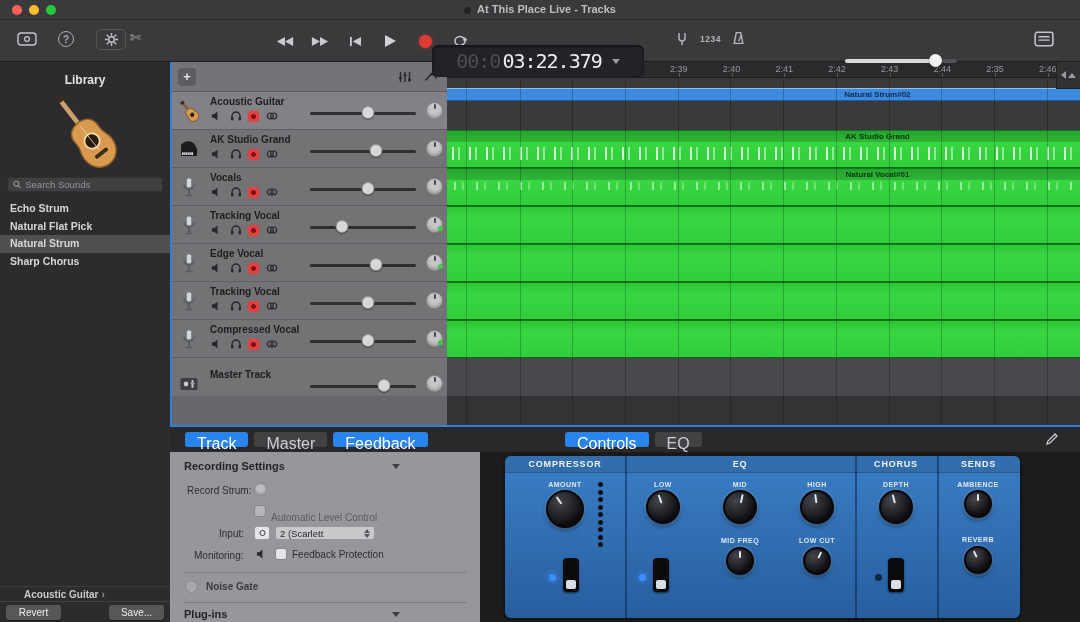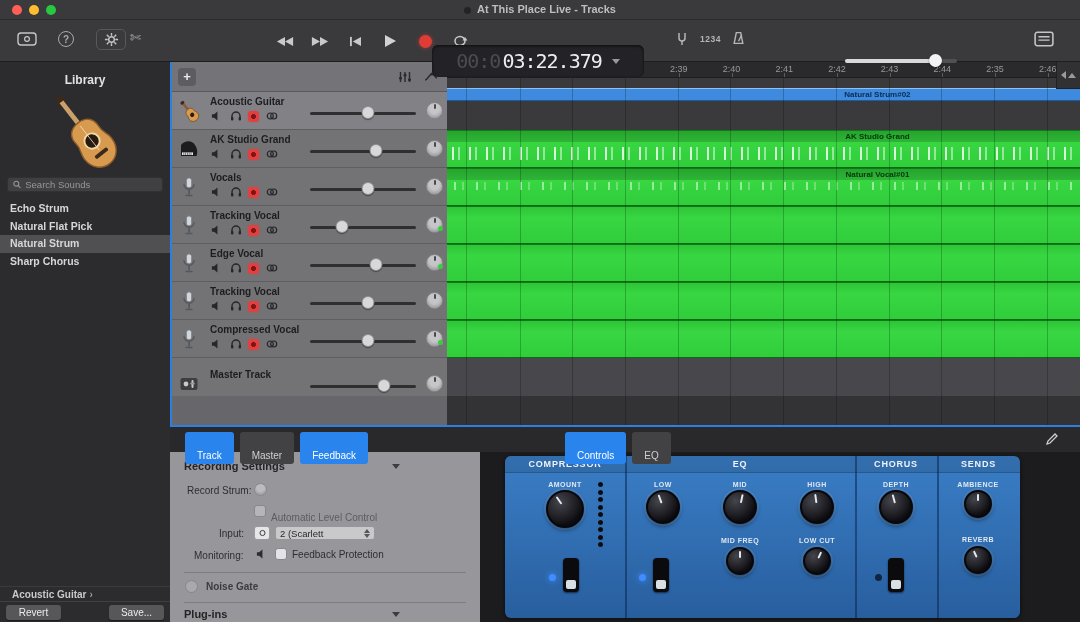--- a/index.html
+++ b/index.html
@@ -36,21 +36,21 @@
   
   .sidebar{position:absolute;left:0;top:62px;width:170px;height:560px;background:#2c2c2e;z-index:20}
   .lib-title{position:absolute;left:0;right:0;top:11px;text-align:center;font-size:12px;font-weight:bold;color:#e2e2e4}
   .lib-art{position:absolute;left:50%;top:26px;transform:translateX(-50%)}
   .lib-search{position:absolute;left:7px;top:115px;width:156px;height:15px;background:#404043;border:1px solid #313134;border-radius:3px;display:flex;align-items:center;padding:0 5px;gap:4px}
   .lib-search input{background:transparent;border:none;outline:none;color:#cfcfd2;font-size:9.5px;width:100%;font-family:"Liberation Sans",sans-serif}
   .lib-search input::placeholder{color:#97979b}
   .lib-list{position:absolute;left:0;top:138px;width:170px}
   .lib-item{height:17.6px;line-height:17.6px;padding-left:10px;font-size:10.5px;font-weight:bold;color:#d6d6d8;white-space:nowrap}
   .lib-item.sel{background:#505053}
-  .lib-footer{position:absolute;left:0;top:524px;width:170px;height:15px;border-top:1px solid #3b3b3e;font-size:10px;font-weight:bold;color:#c9c9cc;padding-left:12px;line-height:15px}
+  .lib-footer{position:absolute;left:0;top:524px;width:170px;height:15px;border-top:1px solid #3b3b3e;font-size:10px;font-weight:bold;color:#c9c9cc;padding-left:24px;line-height:15px}
   .lib-footer .chev{color:#9a9a9e;margin-left:3px}
   .lib-btnbar{position:absolute;left:0;top:539px;width:170px;height:21px;background:#2c2c2e;border-top:1px solid #404043;display:flex;align-items:center;justify-content:space-between;padding:0 6px}
   .lib-btn{width:55px;height:15px;background:#57575a;border-radius:3px;color:#ececee;font-size:10px;text-align:center;line-height:15px;box-shadow:0 1px 1px rgba(0,0,0,.4)}
 
   
   .track-panel{position:absolute;left:170px;top:62px;width:277px;height:365px;background:#737376;z-index:10;overflow:hidden}
   .tp-head{position:absolute;left:0;top:0;width:277px;height:30px;background:#747478;border-bottom:1px solid #5a5a5e}
   .add-track{position:absolute;left:8px;top:6px;width:18px;height:18px;background:#5d5d61;border-radius:4px;color:#ebebee;font-size:13px;font-weight:bold;text-align:center;line-height:17px}
   .tp-tool{position:absolute;top:7px;width:20px;height:16px;display:flex;align-items:center;justify-content:center}
   .track-row{position:absolute;left:0;width:277px;height:38px;background:#737376;border-bottom:1px solid #5e5e62}
@@ -90,21 +90,21 @@
   .corner-widget{position:absolute;right:0;top:0;width:24px;height:27px;background:#313134;border-left:1px solid #222;border-bottom:1px solid #222;z-index:7;display:flex;align-items:center;justify-content:center;gap:2px}
   .tri-l{width:0;height:0;border-top:4px solid transparent;border-bottom:4px solid transparent;border-right:5px solid #9a9a9e}
   .tri-u{width:0;height:0;border-left:4px solid transparent;border-right:4px solid transparent;border-bottom:5px solid #9a9a9e}
   .ws-border-left{position:absolute;left:170px;top:62px;width:2px;height:365px;background:#2e7fe0;z-index:25}
   .ws-border-bottom{position:absolute;left:170px;top:425px;width:910px;height:2px;background:#2e7fe0;z-index:25}
 
   
   .tabbar{position:absolute;left:170px;top:427px;width:910px;height:25px;background:#29292b;z-index:20}
   .tabs-left{position:absolute;left:15px;top:5px;display:flex;gap:6px}
   .tabs-center{position:absolute;left:395px;top:5px;display:flex;gap:6px}
-  .pill{height:29px;line-height:15px;padding:16px 12px;border-radius:3px;font-size:10px;color:#cfcfd3;background:#424245}
+  .pill{height:15px;line-height:15px;padding:4px 12px;border-radius:3px;font-size:16px;color:#cfcfd3;background:#424245}
   .pill.active{background:#2a84ee;color:#fff}
   .edit-btn{position:absolute;right:18px;top:4px;width:20px;height:16px;display:flex;align-items:center;justify-content:center}
 
   .insp-left{position:absolute;left:170px;top:452px;width:310px;height:170px;background:#97979b;z-index:15}
   .rs-title{position:absolute;left:14px;top:8px;font-size:11px;font-weight:bold;color:#242427}
   .chev-down{position:absolute;width:0;height:0;border-left:4px solid transparent;border-right:4px solid transparent;border-top:5px solid #3d3d41}
   .rs-label{position:absolute;font-size:10px;color:#2e2e32;white-space:nowrap}
   .rs-label.dim{color:#5c5c61}
   .mini-knob{position:absolute;width:13px;height:13px;border-radius:50%;background:#bcbcbf;border:1px solid #86868a;box-shadow:inset 0 -2px 2px rgba(0,0,0,.15)}
   .cb{position:absolute;width:12px;height:12px;border-radius:3px;background:#b6b6b9;border:1px solid #88888c}

